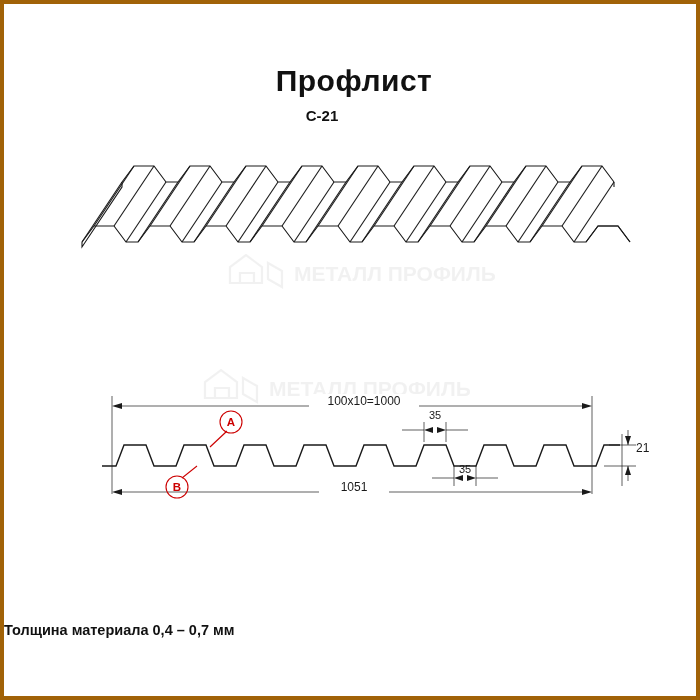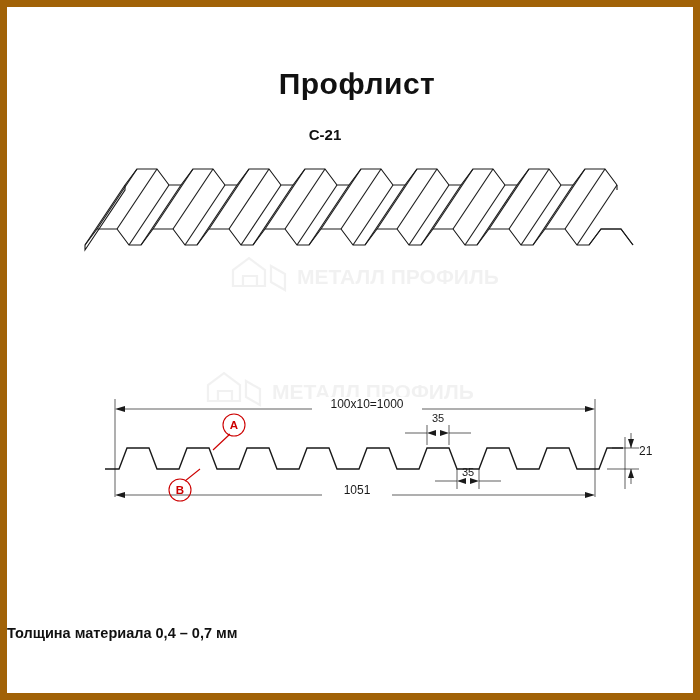--- a/index.html
+++ b/index.html
@@ -13,21 +13,21 @@
     font-family: "Liberation Sans", sans-serif;
     color: #1a1a1a;
     position: relative;
     overflow: hidden;
   }
   .page {
     position: absolute;
     left: 0; top: 0;
     width: 700px;
     height: 700px;
-    border: 7px solid #a16207;
+    border: 4px solid #a16207;
     box-sizing: border-box;
   }
   .title {
     position: absolute;
     top: 60px;
     left: 0;
     width: 700px;
     text-align: center;
     font-size: 30px;
     font-weight: bold;
@@ -36,21 +36,20 @@
   }
   .subtitle {
     position: absolute;
     top: 103px;
     left: 0;
     width: 636px;
     text-align: center;
     font-size: 15px;
     font-weight: bold;
     color: #111;
-    margin-top: 16px;
   }
   .iso-wrap {
     position: absolute;
     left: 70px;
     top: 150px;
     width: 560px;
     height: 140px;
   }
   .watermark {
     position: absolute;

